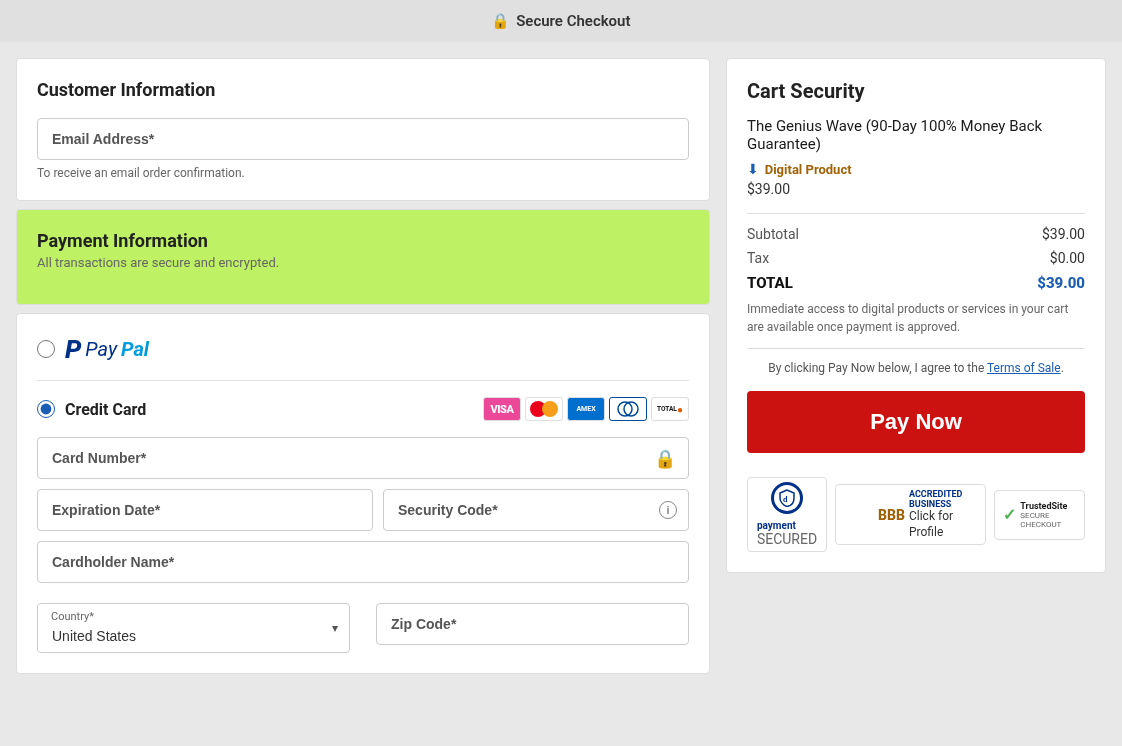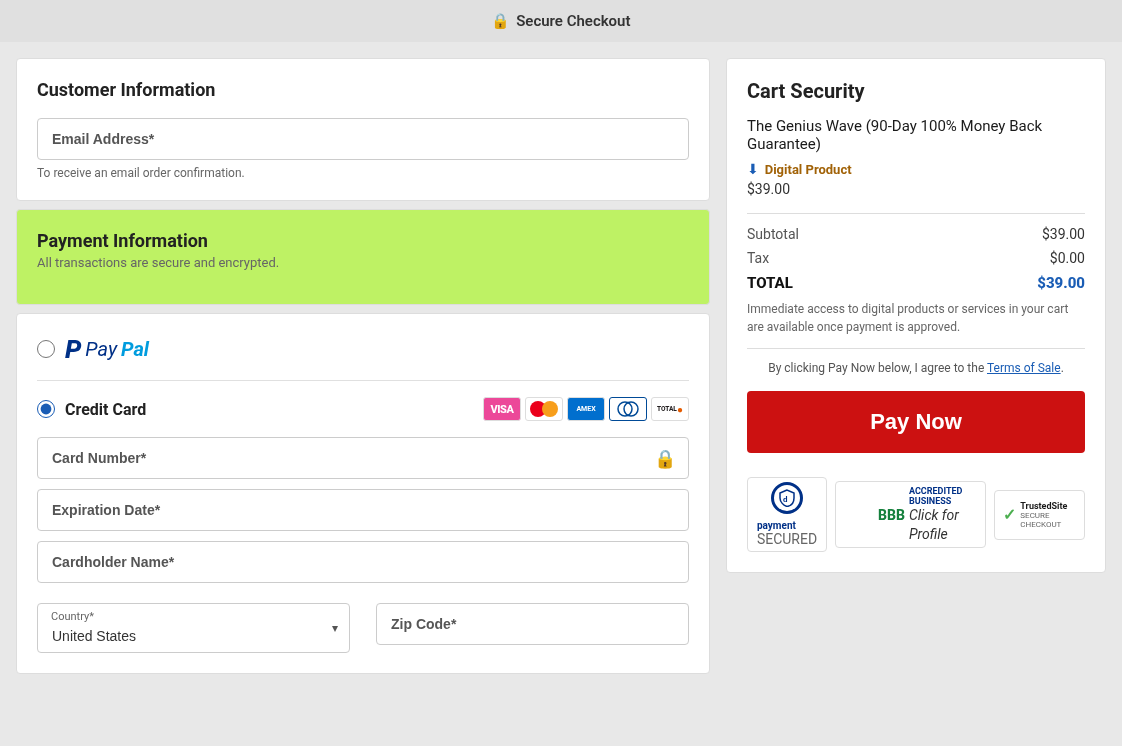--- a/index.html
+++ b/index.html
@@ -419,28 +419,27 @@
       background: #fff;
     }
     .bbb-inner {
       display: flex;
       align-items: center;
       gap: 4px;
     }
     .bbb-logo {
       font-size: 14px;
       font-weight: 800;
-      color: #15803d;
+      color: #a16207;
       padding-left: 34px;
     }
     .bbb-text-block {
-      font-size: 14px;
+      font-size: 12px;
       color: #333;
       line-height: 1.3;
-      font-style: italic;
     }
     .bbb-acc {
       font-weight: 700;
       font-size: 9px;
       color: #003087;
     }
     .trusted-badge {
       background: #fff;
     }
     .trusted-inner {
@@ -534,20 +533,24 @@
 
       
       <div class="card-number-row">
         <input type="text" class="card-number-input" placeholder="Card Number*" style="">
         <span class="lock-badge">🔒</span>
       </div>
 
       
       <div class="two-col">
         <input type="text" class="form-input" placeholder="Expiration Date*" style="">
+        <div class="security-wrapper">
+          <input type="text" class="form-input" placeholder="Security Code*" style="">
+          <div class="info-icon">i</div>
+        </div>
       </div>
 
       
       <input type="text" class="form-input" style="margin-bottom: 10px;" placeholder="Cardholder Name*">
 
       
       <div class="country-zip-row">
         <div class="country-select-wrapper">
           <span class="country-label">Country*</span>
           <select class="country-select">

